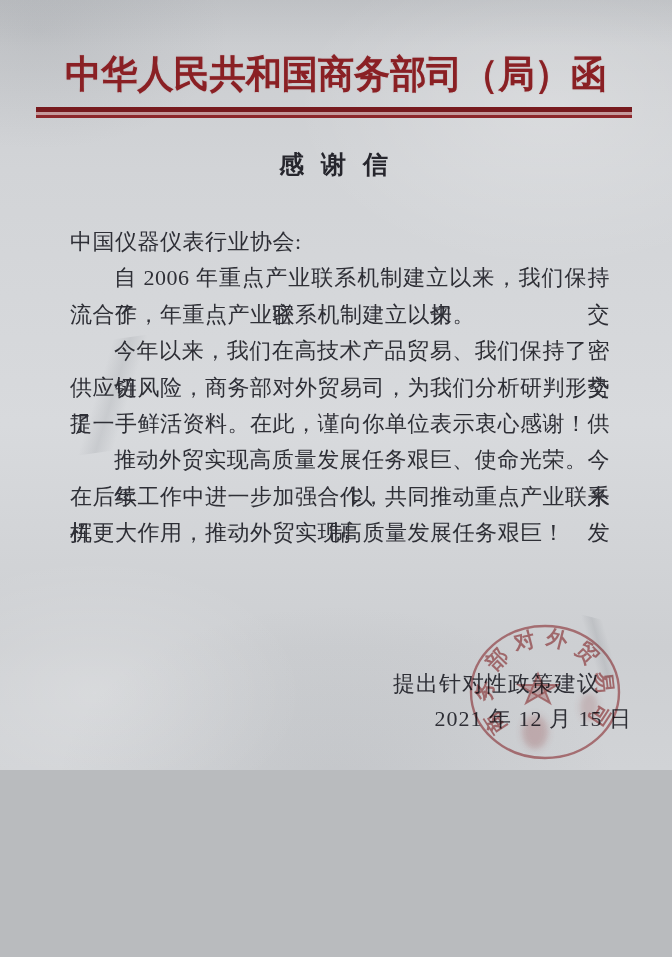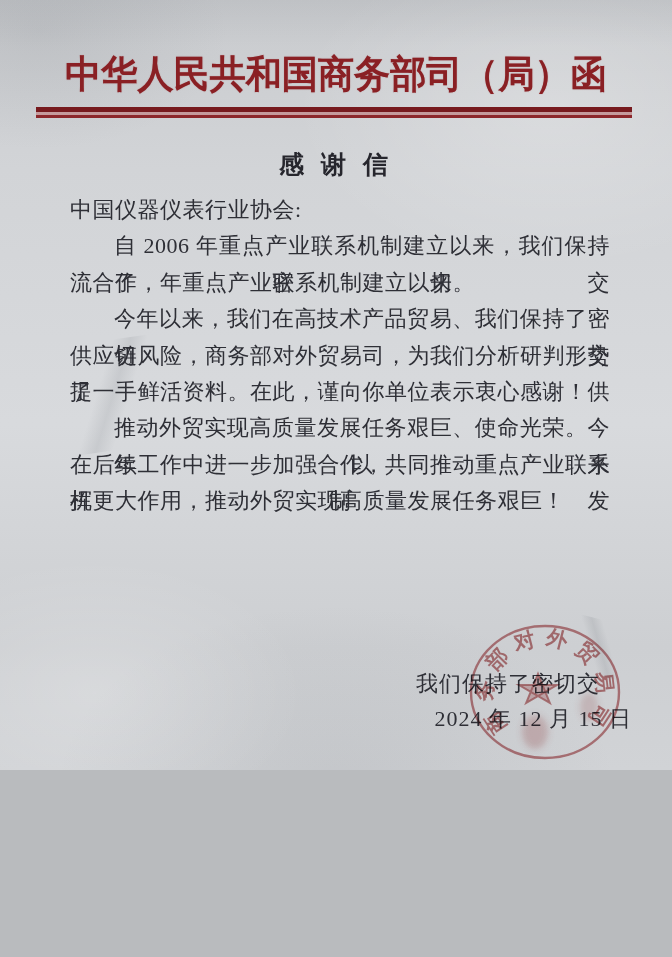--- a/index.html
+++ b/index.html
@@ -47,21 +47,21 @@
     height:3px;background:#c59a9c;
     border-top:5px solid #771a1e;border-bottom:3px solid #8c272b;
   }
   .letter-title{
     position:absolute;left:0;right:0;top:149px;
     text-align:center;
     font-size:25px;font-weight:bold;line-height:30px;
     letter-spacing:5px;color:#26262d;
     font-family:"Liberation Sans","DejaVu Sans",sans-serif;
   }
-  .body-block{position:absolute;left:70px;top:192px;width:540px;}
+  .body-block{position:absolute;left:70px;top:224px;width:540px;}
   .bl{
     height:36.4px;line-height:36.4px;
     font-size:22px;color:#2e2f36;letter-spacing:.5px;
     white-space:nowrap;
   }
   .bl.fill{white-space:normal;text-align:justify;text-align-last:justify;}
   .bl.ind{padding-left:44px;}
   .sign{
     position:absolute;top:666px;right:72px;
     font-size:22px;line-height:36px;color:#2e2f36;letter-spacing:1px;
@@ -101,22 +101,22 @@
     <div class="bl fill ind">自 2006 年重点产业联系机制建立以来，我们保持了密切交</div>
     <div class="bl">流合作，年重点产业联系机制建立以来。</div>
     <div class="bl fill ind">今年以来，我们在高技术产品贸易、我们保持了密切交</div>
     <div class="bl fill">供应链风险，商务部对外贸易司，为我们分析研判形势提供</div>
     <div class="bl">了一手鲜活资料。在此，谨向你单位表示衷心感谢！</div>
     <div class="bl fill ind">推动外贸实现高质量发展任务艰巨、使命光荣。今年以来</div>
     <div class="bl fill">在后续工作中进一步加强合作，共同推动重点产业联系机制发</div>
     <div class="bl">挥更大作用，推动外贸实现高质量发展任务艰巨！</div>
   </div>
 
-  <div class="sign">我们保持了密切交</div>
-  <div class="date">2024 年 12 月 15 日</div>
+  <div class="sign">提出针对性政策建议</div>
+  <div class="date">2021 年 12 月 15 日</div>
 
   <svg class="seal" viewBox="0 0 186 170" xmlns="http://www.w3.org/2000/svg">
     <defs>
       <filter id="sblur" x="-60%" y="-60%" width="220%" height="220%">
         <feGaussianBlur stdDeviation="3"></feGaussianBlur>
       </filter>
       <filter id="sblur2" x="-60%" y="-60%" width="220%" height="220%">
         <feGaussianBlur stdDeviation="0.6"></feGaussianBlur>
       </filter>
     </defs>

